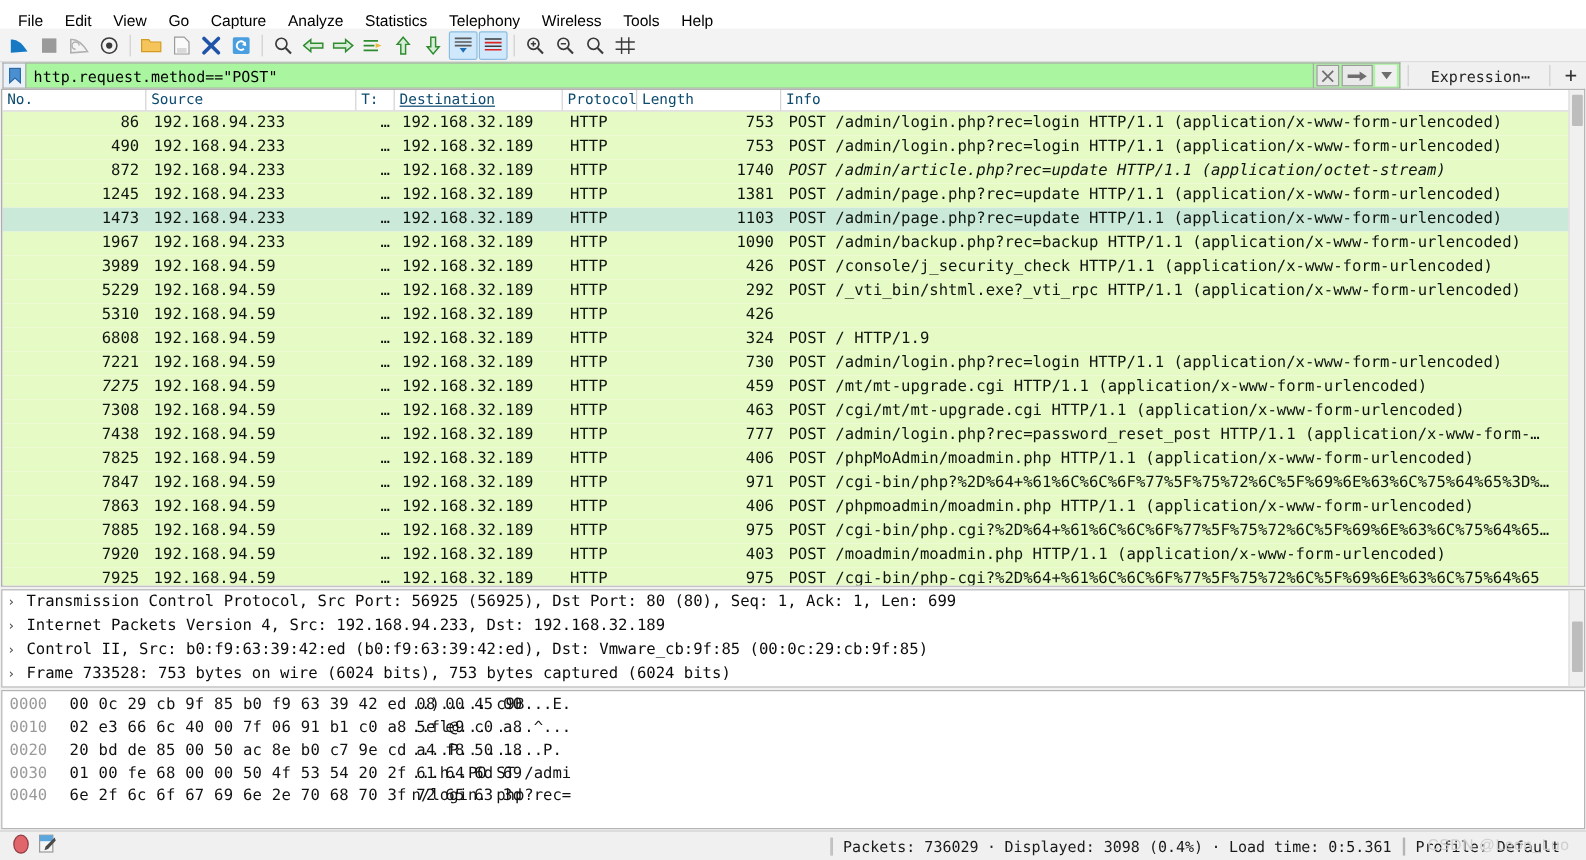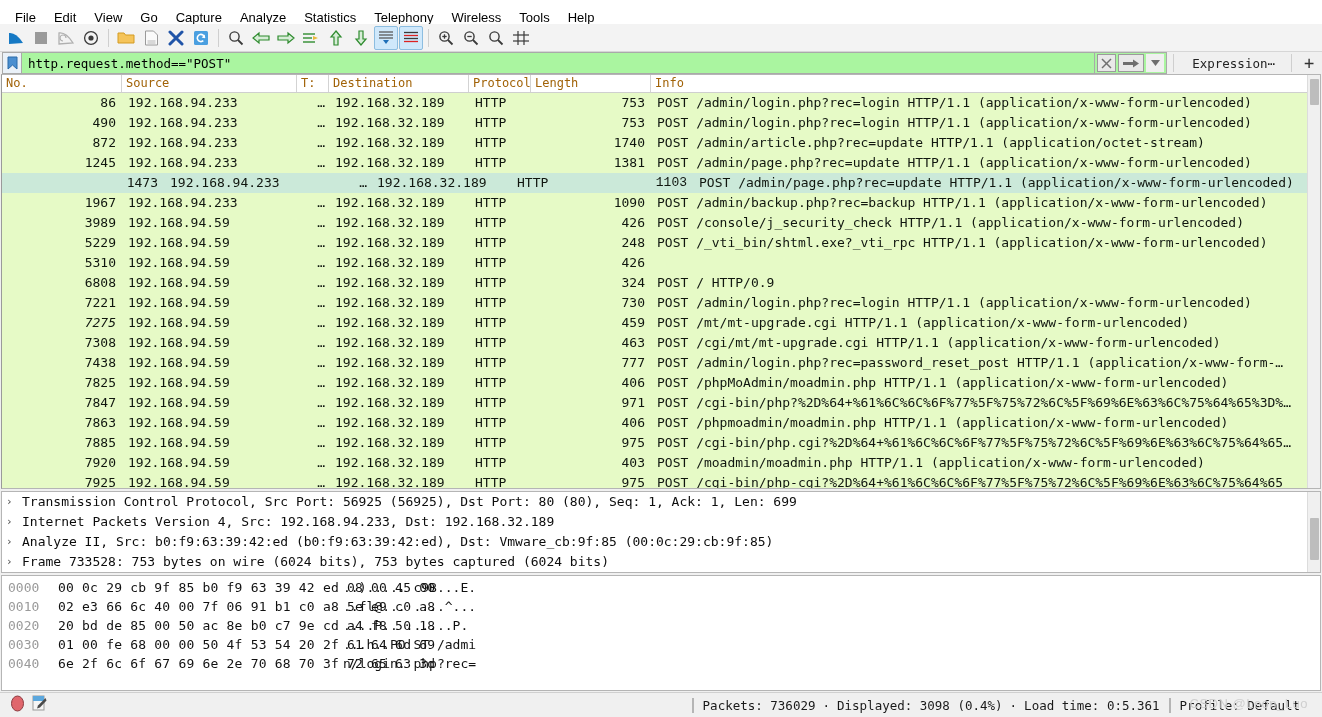--- a/index.html
+++ b/index.html
@@ -71,26 +71,26 @@
   .vsep { width:1px; background:#cfcfcf; margin: 2px 6px; }
   .plus-btn { width:22px; display:flex;align-items:center;justify-content:center;font-size:17px;color:#333;}
 
   
   .packet-list {
     flex: 0 0 415px; display:flex; flex-direction:column;
     border:1px solid #b5b5b5; border-left:1px solid #9a9a9a; margin: 0 1px;
     background:#fff; overflow:hidden; position:relative;
   }
   .plist-head { display:flex; height:18px; flex:0 0 18px; background:#fff;
-    border-bottom:1px solid #cfcfcf; font-family:"DejaVu Sans Mono", monospace; font-size:12px; color:#a16207; }
+    border-bottom:1px solid #cfcfcf; font-family:"DejaVu Sans Mono", monospace; font-size:12px; color:#0c4a6e; }
   .plist-head .col { border-right:1px solid #d3d3d3; padding-left:4px; line-height:17px; overflow:hidden; white-space:nowrap; }
   .plist-body { flex:1; overflow:hidden; position:relative; }
   .prow { display:flex; height:20px; line-height:20px;
     background:#e6fac6; font-family:"DejaVu Sans Mono", monospace; font-size:13px; color:#10160f; white-space:nowrap; }
-  .prow.sel { background:#cbe9d9;padding-left:42px; }
+  .prow.sel { background:#cbe9d9; }
   .c-no    { text-align:right; padding-right:6px; overflow:hidden; }
   .c-src   { padding-left:6px; overflow:hidden; }
   .c-t     { text-align:right; padding-right:4px; overflow:hidden; color:#10160f; }
   .c-dst   { padding-left:6px; overflow:hidden; }
   .c-proto { padding-left:6px; overflow:hidden; }
   .c-len   { text-align:right; padding-right:6px; overflow:hidden; }
   .c-info  { padding-left:6px; overflow:hidden; text-overflow:clip; }
 
   
   .vscroll { position:absolute; top:0; right:0; width:13px; bottom:0; background:#f0f0f0; border-left:1px solid #dcdcdc; }
@@ -307,21 +307,21 @@
     <div class="filter-expression">Expression⋯</div>
     <div class="vsep"></div>
     <div class="plus-btn">+</div>
   </div>
 
   <div class="packet-list">
     <div class="plist-head" id="plist-head">
         <div class="col" style="width: 120px;">No.</div>
         <div class="col" style="width: 175px;">Source</div>
         <div class="col" style="width: 32px;">T:</div>
-        <div class="col" style="width: 140px;">Destination</div>
+        <div class="col" style="width: 140px; text-decoration: underline;">Destination</div>
         <div class="col" style="width: 62px;">Protocol</div>
         <div class="col" style="width: 120px;">Length</div>
         <div class="col" style="width: 660px; flex: 1 1 0%; border-right: none;">Info</div>
       </div>
     <div class="plist-body" id="plist-body">
         <div class="prow">
           <div class="c-no" style="width: 120px; flex: 0 0 120px;">86</div>
           <div class="c-src" style="width: 175px; flex: 0 0 175px;">192.168.94.233</div>
           <div class="c-t" style="width: 32px; flex: 0 0 32px;">…</div>
           <div class="c-dst" style="width: 140px; flex: 0 0 140px;">192.168.32.189</div>
@@ -338,38 +338,38 @@
           <div class="c-len" style="width: 120px; flex: 0 0 120px;">753</div>
           <div class="c-info" style="flex: 1 1 0%;">POST /admin/login.php?rec=login HTTP/1.1  (application/x-www-form-urlencoded)</div>
         </div>
         <div class="prow">
           <div class="c-no" style="width: 120px; flex: 0 0 120px;">872</div>
           <div class="c-src" style="width: 175px; flex: 0 0 175px;">192.168.94.233</div>
           <div class="c-t" style="width: 32px; flex: 0 0 32px;">…</div>
           <div class="c-dst" style="width: 140px; flex: 0 0 140px;">192.168.32.189</div>
           <div class="c-proto" style="width: 62px; flex: 0 0 62px;">HTTP</div>
           <div class="c-len" style="width: 120px; flex: 0 0 120px;">1740</div>
-          <div class="c-info" style="flex: 1 1 0%;">POST /admin/article.php?rec=update HTTP/1.1  (application/octet-stream)</div>
+          <div class="c-info" style="flex: 1 1 0%; font-style: italic;">POST /admin/article.php?rec=update HTTP/1.1  (application/octet-stream)</div>
         </div>
         <div class="prow">
           <div class="c-no" style="width: 120px; flex: 0 0 120px;">1245</div>
           <div class="c-src" style="width: 175px; flex: 0 0 175px;">192.168.94.233</div>
           <div class="c-t" style="width: 32px; flex: 0 0 32px;">…</div>
           <div class="c-dst" style="width: 140px; flex: 0 0 140px;">192.168.32.189</div>
           <div class="c-proto" style="width: 62px; flex: 0 0 62px;">HTTP</div>
           <div class="c-len" style="width: 120px; flex: 0 0 120px;">1381</div>
           <div class="c-info" style="flex: 1 1 0%;">POST /admin/page.php?rec=update HTTP/1.1  (application/x-www-form-urlencoded)</div>
         </div>
         <div class="prow sel">
           <div class="c-no" style="width: 120px; flex: 0 0 120px;">1473</div>
           <div class="c-src" style="width: 175px; flex: 0 0 175px;">192.168.94.233</div>
           <div class="c-t" style="width: 32px; flex: 0 0 32px;">…</div>
           <div class="c-dst" style="width: 140px; flex: 0 0 140px;">192.168.32.189</div>
           <div class="c-proto" style="width: 62px; flex: 0 0 62px;">HTTP</div>
-          <div class="c-len" style="width: 120px; flex: 0 0 120px; font-family: Liberation Mono, monospace;">1103</div>
+          <div class="c-len" style="width: 120px; flex: 0 0 120px;">1103</div>
           <div class="c-info" style="flex: 1 1 0%;">POST /admin/page.php?rec=update HTTP/1.1  (application/x-www-form-urlencoded)</div>
         </div>
         <div class="prow">
           <div class="c-no" style="width: 120px; flex: 0 0 120px;">1967</div>
           <div class="c-src" style="width: 175px; flex: 0 0 175px;">192.168.94.233</div>
           <div class="c-t" style="width: 32px; flex: 0 0 32px;">…</div>
           <div class="c-dst" style="width: 140px; flex: 0 0 140px;">192.168.32.189</div>
           <div class="c-proto" style="width: 62px; flex: 0 0 62px;">HTTP</div>
           <div class="c-len" style="width: 120px; flex: 0 0 120px;">1090</div>
           <div class="c-info" style="flex: 1 1 0%;">POST /admin/backup.php?rec=backup HTTP/1.1  (application/x-www-form-urlencoded)</div>
@@ -382,39 +382,39 @@
           <div class="c-proto" style="width: 62px; flex: 0 0 62px;">HTTP</div>
           <div class="c-len" style="width: 120px; flex: 0 0 120px;">426</div>
           <div class="c-info" style="flex: 1 1 0%;">POST /console/j_security_check HTTP/1.1  (application/x-www-form-urlencoded)</div>
         </div>
         <div class="prow">
           <div class="c-no" style="width: 120px; flex: 0 0 120px;">5229</div>
           <div class="c-src" style="width: 175px; flex: 0 0 175px;">192.168.94.59</div>
           <div class="c-t" style="width: 32px; flex: 0 0 32px;">…</div>
           <div class="c-dst" style="width: 140px; flex: 0 0 140px;">192.168.32.189</div>
           <div class="c-proto" style="width: 62px; flex: 0 0 62px;">HTTP</div>
-          <div class="c-len" style="width: 120px; flex: 0 0 120px;">248</div>
+          <div class="c-len" style="width: 120px; flex: 0 0 120px;">292</div>
           <div class="c-info" style="flex: 1 1 0%;">POST /_vti_bin/shtml.exe?_vti_rpc HTTP/1.1  (application/x-www-form-urlencoded)</div>
         </div>
         <div class="prow">
           <div class="c-no" style="width: 120px; flex: 0 0 120px;">5310</div>
           <div class="c-src" style="width: 175px; flex: 0 0 175px;">192.168.94.59</div>
           <div class="c-t" style="width: 32px; flex: 0 0 32px;">…</div>
           <div class="c-dst" style="width: 140px; flex: 0 0 140px;">192.168.32.189</div>
           <div class="c-proto" style="width: 62px; flex: 0 0 62px;">HTTP</div>
           <div class="c-len" style="width: 120px; flex: 0 0 120px;">426</div>
         </div>
         <div class="prow">
           <div class="c-no" style="width: 120px; flex: 0 0 120px;">6808</div>
           <div class="c-src" style="width: 175px; flex: 0 0 175px;">192.168.94.59</div>
           <div class="c-t" style="width: 32px; flex: 0 0 32px;">…</div>
           <div class="c-dst" style="width: 140px; flex: 0 0 140px;">192.168.32.189</div>
           <div class="c-proto" style="width: 62px; flex: 0 0 62px;">HTTP</div>
           <div class="c-len" style="width: 120px; flex: 0 0 120px;">324</div>
-          <div class="c-info" style="flex: 1 1 0%;">POST / HTTP/0.9</div>
+          <div class="c-info" style="flex: 1 1 0%;">POST / HTTP/1.9</div>
         </div>
         <div class="prow">
           <div class="c-no" style="width: 120px; flex: 0 0 120px;">7221</div>
           <div class="c-src" style="width: 175px; flex: 0 0 175px;">192.168.94.59</div>
           <div class="c-t" style="width: 32px; flex: 0 0 32px;">…</div>
           <div class="c-dst" style="width: 140px; flex: 0 0 140px;">192.168.32.189</div>
           <div class="c-proto" style="width: 62px; flex: 0 0 62px;">HTTP</div>
           <div class="c-len" style="width: 120px; flex: 0 0 120px;">730</div>
           <div class="c-info" style="flex: 1 1 0%;">POST /admin/login.php?rec=login HTTP/1.1  (application/x-www-form-urlencoded)</div>
         </div>
@@ -509,21 +509,21 @@
     <div class="drow">
         <span class="dcaret">›</span>
         <span>Transmission Control Protocol, Src Port: 56925 (56925), Dst Port: 80 (80), Seq: 1, Ack: 1, Len: 699</span>
       </div>
       <div class="drow">
         <span class="dcaret">›</span>
         <span>Internet Packets Version 4, Src: 192.168.94.233, Dst: 192.168.32.189</span>
       </div>
       <div class="drow">
         <span class="dcaret">›</span>
-        <span>Analyze II, Src: b0:f9:63:39:42:ed (b0:f9:63:39:42:ed), Dst: Vmware_cb:9f:85 (00:0c:29:cb:9f:85)</span>
+        <span>Control II, Src: b0:f9:63:39:42:ed (b0:f9:63:39:42:ed), Dst: Vmware_cb:9f:85 (00:0c:29:cb:9f:85)</span>
       </div>
       <div class="drow">
         <span class="dcaret">›</span>
         <span>Frame 733528: 753 bytes on wire (6024 bits), 753 bytes captured (6024 bits)</span>
       </div>
   <div class="vscroll">
       <div class="vthumb" style="top:26px;height:42px;"></div>
     </div>
     </div>
 

